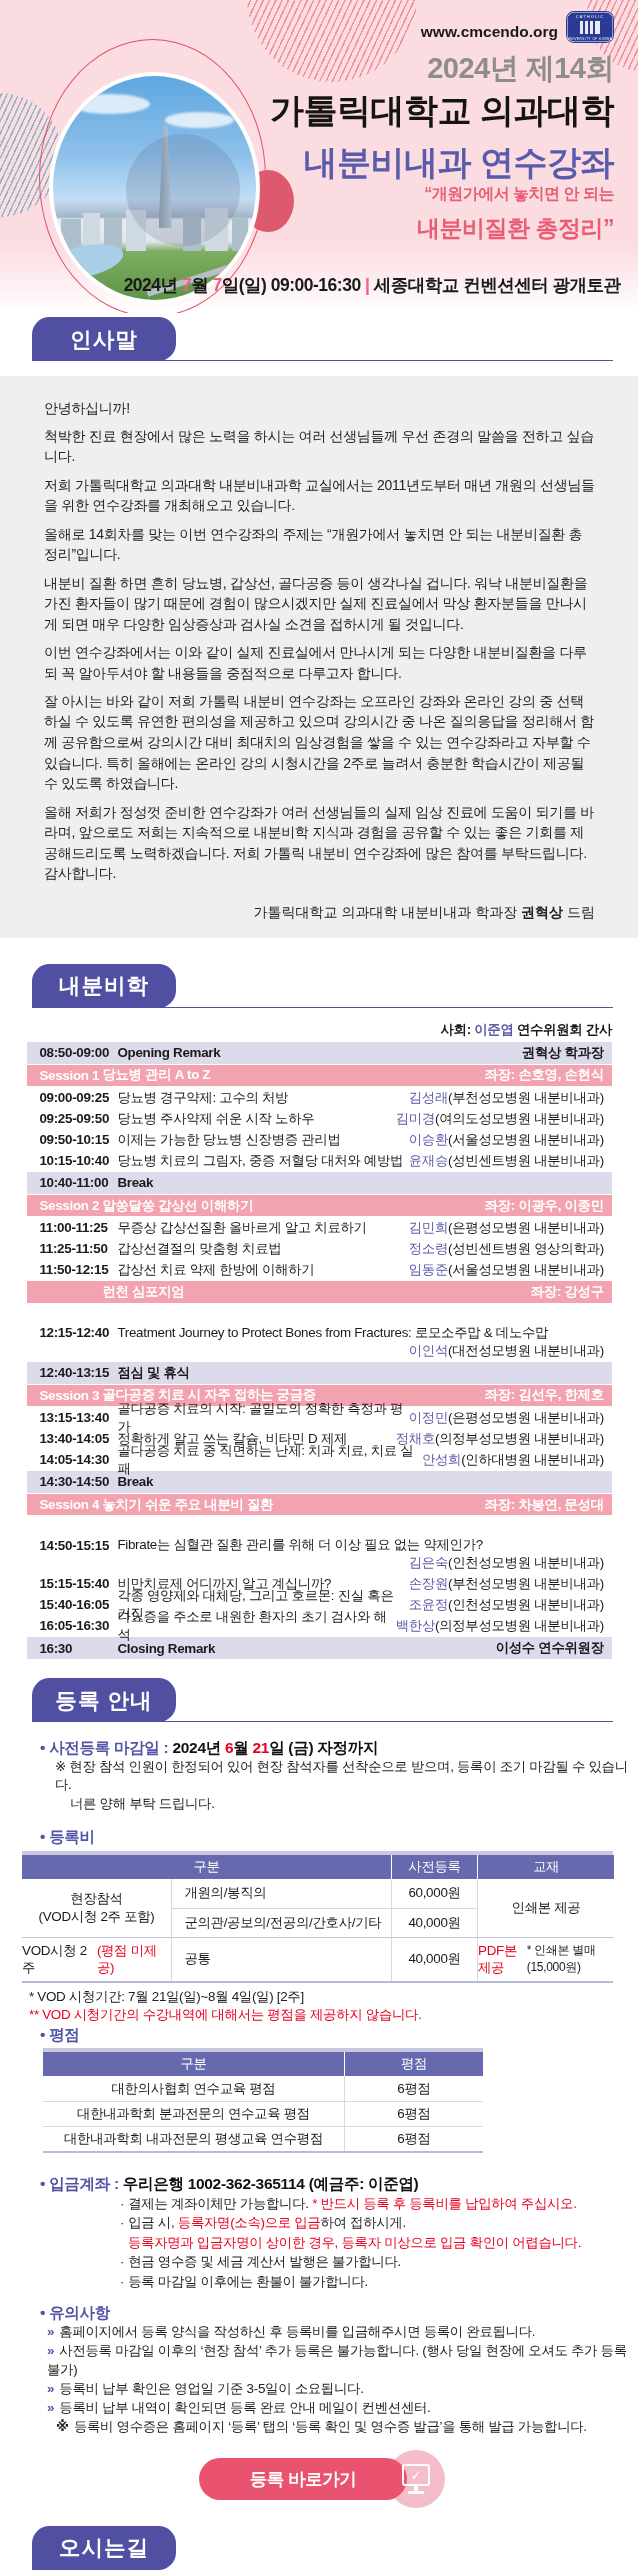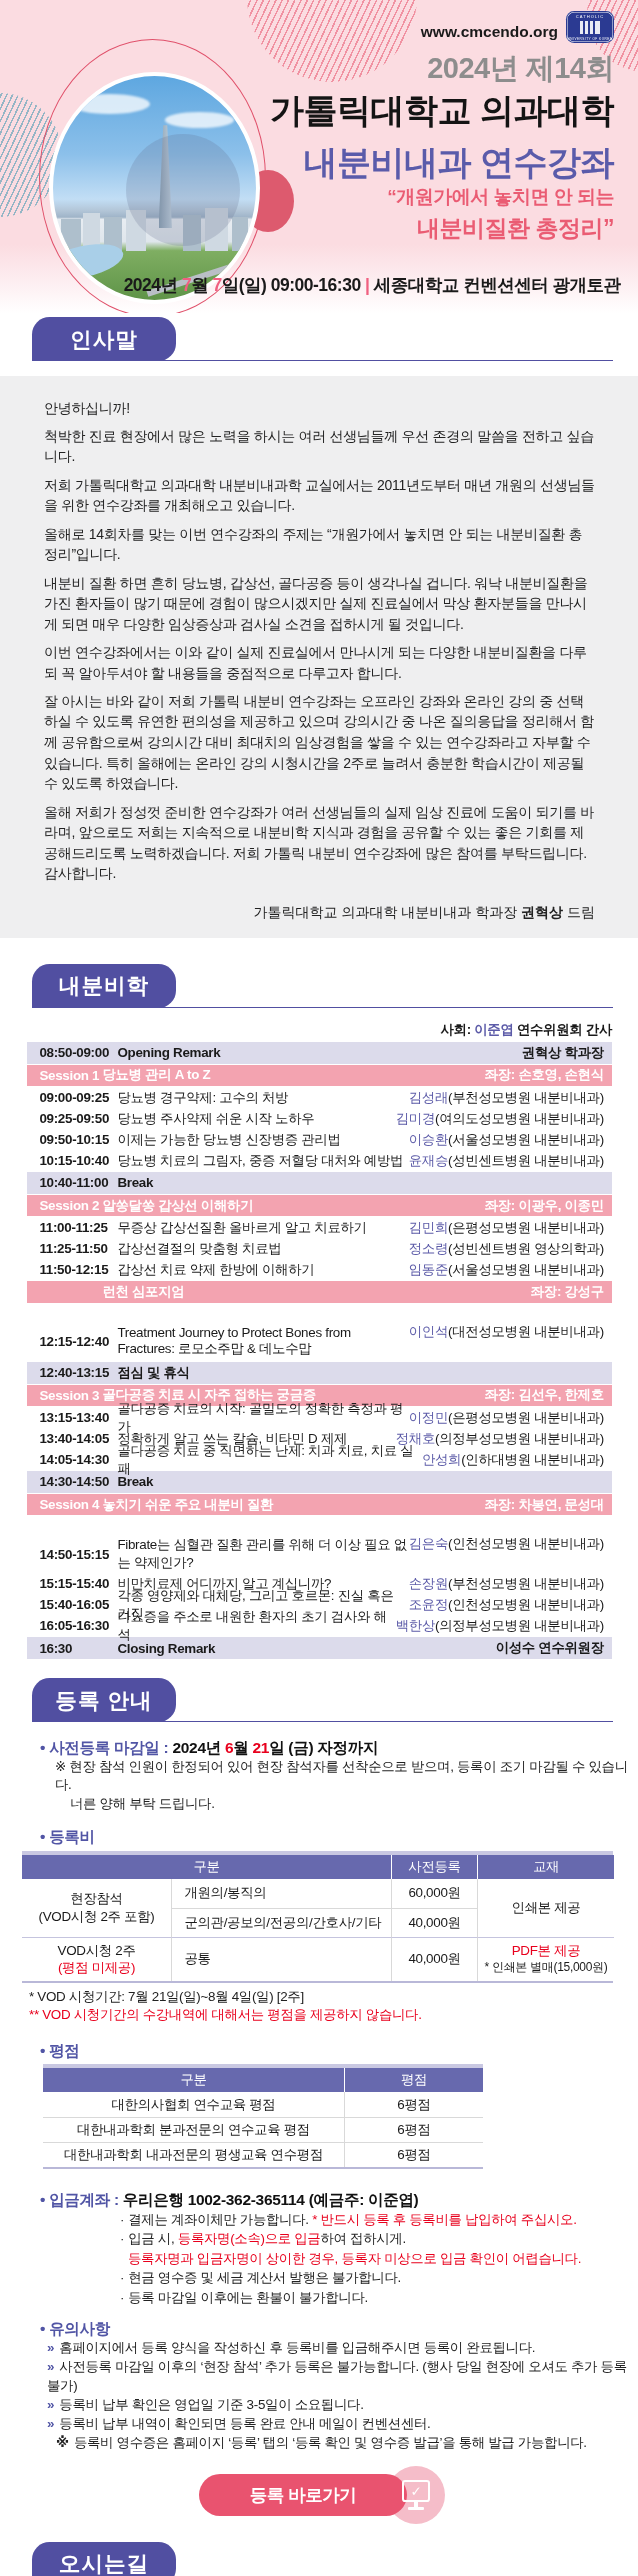--- a/index.html
+++ b/index.html
@@ -24,21 +24,21 @@
   #ph-overlay { position:absolute; left:36%; top:26%; width:56%; height:50%; background:rgba(95,105,135,.22); border-radius:50%; }
   #site-url { position:absolute; top:23px; right:81px; font-size:15.5px; font-weight:700; color:#1a1a1a; }
   #univ-logo { position:absolute; top:11.3px; right:25px; width:48px; height:32px; background:#2b3a92; border-radius:8.2px; display:flex; flex-direction:column; align-items:center; justify-content:space-between; padding:2.6px 2.1px; box-shadow:inset 0 0 0 1px #2b3a92, inset 0 0 0 1.5px #fff; }
   #univ-logo .lg-top { font-size:4.1px; letter-spacing:1px; color:#fff; }
   #univ-logo .lg-mid { width:20.6px; height:13.4px; background:linear-gradient(90deg,#fff 0 3.1px,transparent 3.1px 5.2px,#fff 5.2px 8.2px,transparent 8.2px 10.3px,#fff 10.3px 13.4px,transparent 13.4px 15.5px,#fff 15.5px 20.6px); opacity:.9; }
   #univ-logo .lg-bot { font-size:3.1px; letter-spacing:0.5px; color:#fff; white-space:nowrap; }
   .hd-title { position:absolute; right:25px; text-align:right; font-weight:800; letter-spacing:-0.5px; white-space:nowrap; }
   #hd-t1 { top:49px;  font-size:29px; color:#8d8d8d; }
   #hd-t2 { top:88px; font-size:34px; color:#141414; }
   #hd-t3 { top:140px; font-size:34px; color:#5a5baa; }
-  #hd-q1 { top:184px; font-size:19px; color:#ea5c73;margin-left:24px; }
+  #hd-q1 { top:184px; font-size:16px; color:#ea5c73;margin-left:24px; }
   #hd-q2 { top:213px; font-size:23px; color:#ea5c73; }
   #date-line { position:absolute; top:273px; right:18.5px; font-size:17.5px; font-weight:800; white-space:nowrap; letter-spacing:-0.5px; }
   #date-line .pink { color:#f06080; }
 
   
   .badge-row { position:relative; }
   .badge { position:relative; z-index:2; margin-left:32px; width:144px; height:44px; background:#514fa1; border-radius:17.5px 17.5px 17.5px 0;
            display:flex; align-items:center; justify-content:center; color:#fff; font-size:21.6px; font-weight:800; letter-spacing:1px; }
   .badge-line { position:relative; z-index:1; margin:-1px 26px 0 32px; height:1px; background:#514fa1; }
 
@@ -58,21 +58,21 @@
   #moderator-line { text-align:right; font-size:13.4px; font-weight:700; line-height:15.5px; margin-bottom:4.1px; letter-spacing:-0.3px; }
   #moderator-line .purple { color:#5c5ba8; }
   .prow { font-size:13.4px; letter-spacing:-0.3px; }
   .bar { display:flex; align-items:center; height:21.6px; margin:1px 0; padding:0 8.2px 0 12.4px; font-weight:700;justify-content:space-between; }
   .bar-lav { background:#dcdbeb; color:#1a1a1a; }
   .bar-lav .i-right { margin-left:auto; }
   .bar-pink { background:#f3a3b0; color:#fff; }
   .s-no { width:63px; flex:none; }
   .s-chair { margin-left:auto; }
   .talk { height:21px; display:flex; align-items:center; padding:0 8.2px 0 12.4px; }
-  .talk2 { height:38px; display:flex; flex-direction:row; justify-content:center; padding:0 8.2px 0 12.4px;margin-top:20px; }
+  .talk2 { height:38px; display:flex; flex-direction:column; justify-content:center; padding:0 8.2px 0 12.4px;margin-top:20px; }
   .line1 { display:flex; align-items:center; width:100%; }
   .t-time { font-weight:700; width:78px; flex:none; }
   .t-title { flex:1; }
   .t-sp { white-space:nowrap; }
   .t-sp .name { color:#5c5ba8; }
   .t-sp .affil { color:#1a1a1a; }
   .line2 { text-align:right; }
 
   
   #registration { padding:15.5px 0 16.5px 0; }
@@ -89,21 +89,21 @@
   .fth { background:#6769ae; color:#fff; display:flex; align-items:center; justify-content:center; border-left:1px solid #fff; }
   .fth:first-child { border-left:none; grid-column:1/3; }
   .ftc { display:flex; align-items:center; justify-content:center; background:#fff; }
   .ftc.left { justify-content:flex-start; padding-left:12.4px; }
   .ftc.col2 { border-left:0.5px solid #d9d9d9; }
   .ftc.col3 { border-left:0.5px solid #d9d9d9; }
   .ftc.col4 { border-left:0.5px solid #d9d9d9; }
   .ftc.rs { grid-row:2/4; flex-direction:column; line-height:17.5px; }
   .ftc.hline { border-top:0.5px solid #d9d9d9; }
   .ftc.thick { border-top:1.5px solid #c5c4de; }
-  .ftc.two { flex-direction:column; line-height:17px; }
+  .ftc.two { flex-direction:row; line-height:17px; }
   .ftc .sub-small { font-size:12px; }
 
   .rating-table { display:grid; grid-template-columns:301px 139px; width:440px; margin:4.1px 0 0 43px;
                   border-top:4.1px solid #c9c8e2; border-bottom:2.1px solid #b9b8d8; font-size:13.4px; letter-spacing:-0.3px; }
   .rth { background:#6769ae; color:#fff; height:24px; display:flex; align-items:center; justify-content:center; border-left:1px solid #fff; }
   .rth:first-child { border-left:none; }
   .rtc { background:#fff; height:25px; display:flex; align-items:center; justify-content:center; }
   .rtc.c2 { border-left:0.5px solid #d9d9d9; }
   .rtc.hline { border-top:0.5px solid #d9d9d9; }
 
@@ -388,21 +388,21 @@
       <div class="ftc col2 left thick" style="grid-column:2;grid-row:4;">공통</div>
       <div class="ftc col3 thick" style="grid-column:3;grid-row:4;">40,000원</div>
       <div class="ftc col4 two thick" style="grid-column:4;grid-row:4;">
         <span class="red">PDF본 제공</span>
         <span class="sub-small">* 인쇄본 별매(15,000원)</span>
       </div>
     </div>
     <div class="reg-note" style="margin-left:29px; margin-top:5.2px;">* VOD 시청기간: 7월 21일(일)~8월 4일(일) [2주]</div>
     <div class="reg-note red" style="margin-left:29px;">** VOD 시청기간의 수강내역에 대해서는 평점을 제공하지 않습니다.</div>
 
-    <div class="reg-line" style="margin-top:16px;">
+    <div class="reg-line" style="margin-top:0;">
       <span class="reg-label">•</span>
       <span class="reg-label">평점</span>
     </div>
     <div class="rating-table" id="rating-table">
       <div class="rth">구분</div>
       <div class="rth">평점</div>
     <div class="rtc c1">대한의사협회 연수교육 평점</div>
         <div class="rtc c2">6평점</div>
         <div class="rtc c1 hline">대한내과학회 분과전문의 연수교육 평점</div>
         <div class="rtc c2 hline">6평점</div>

